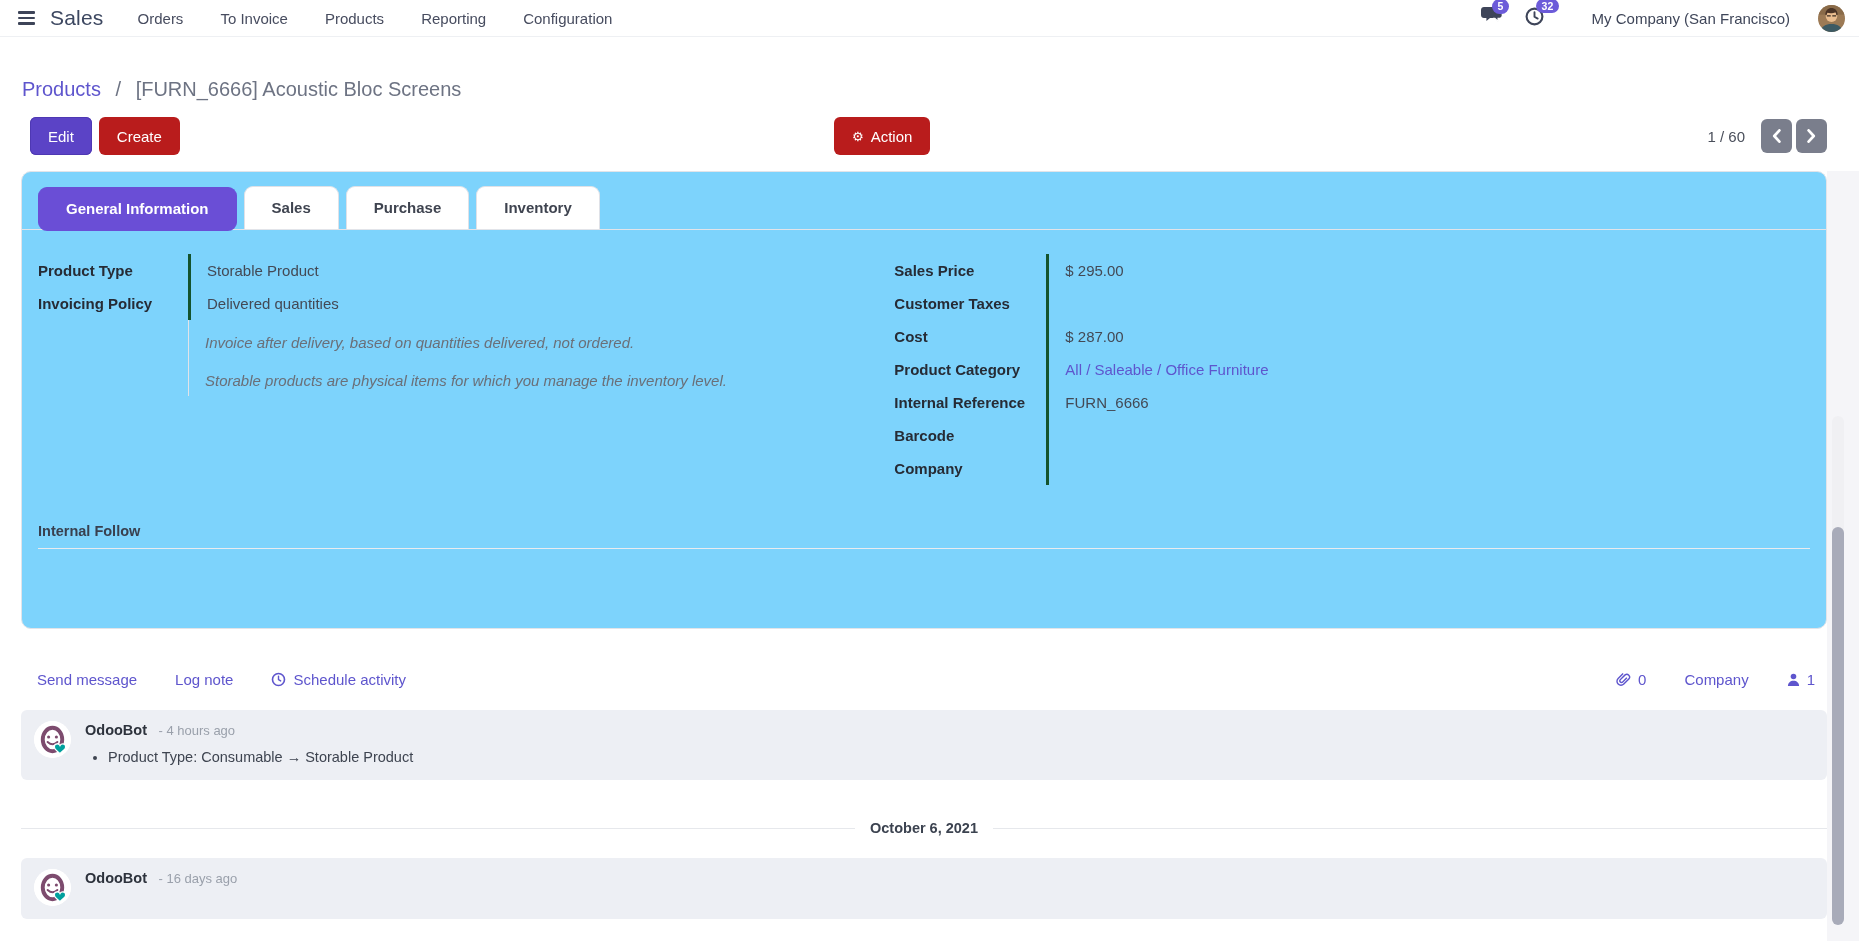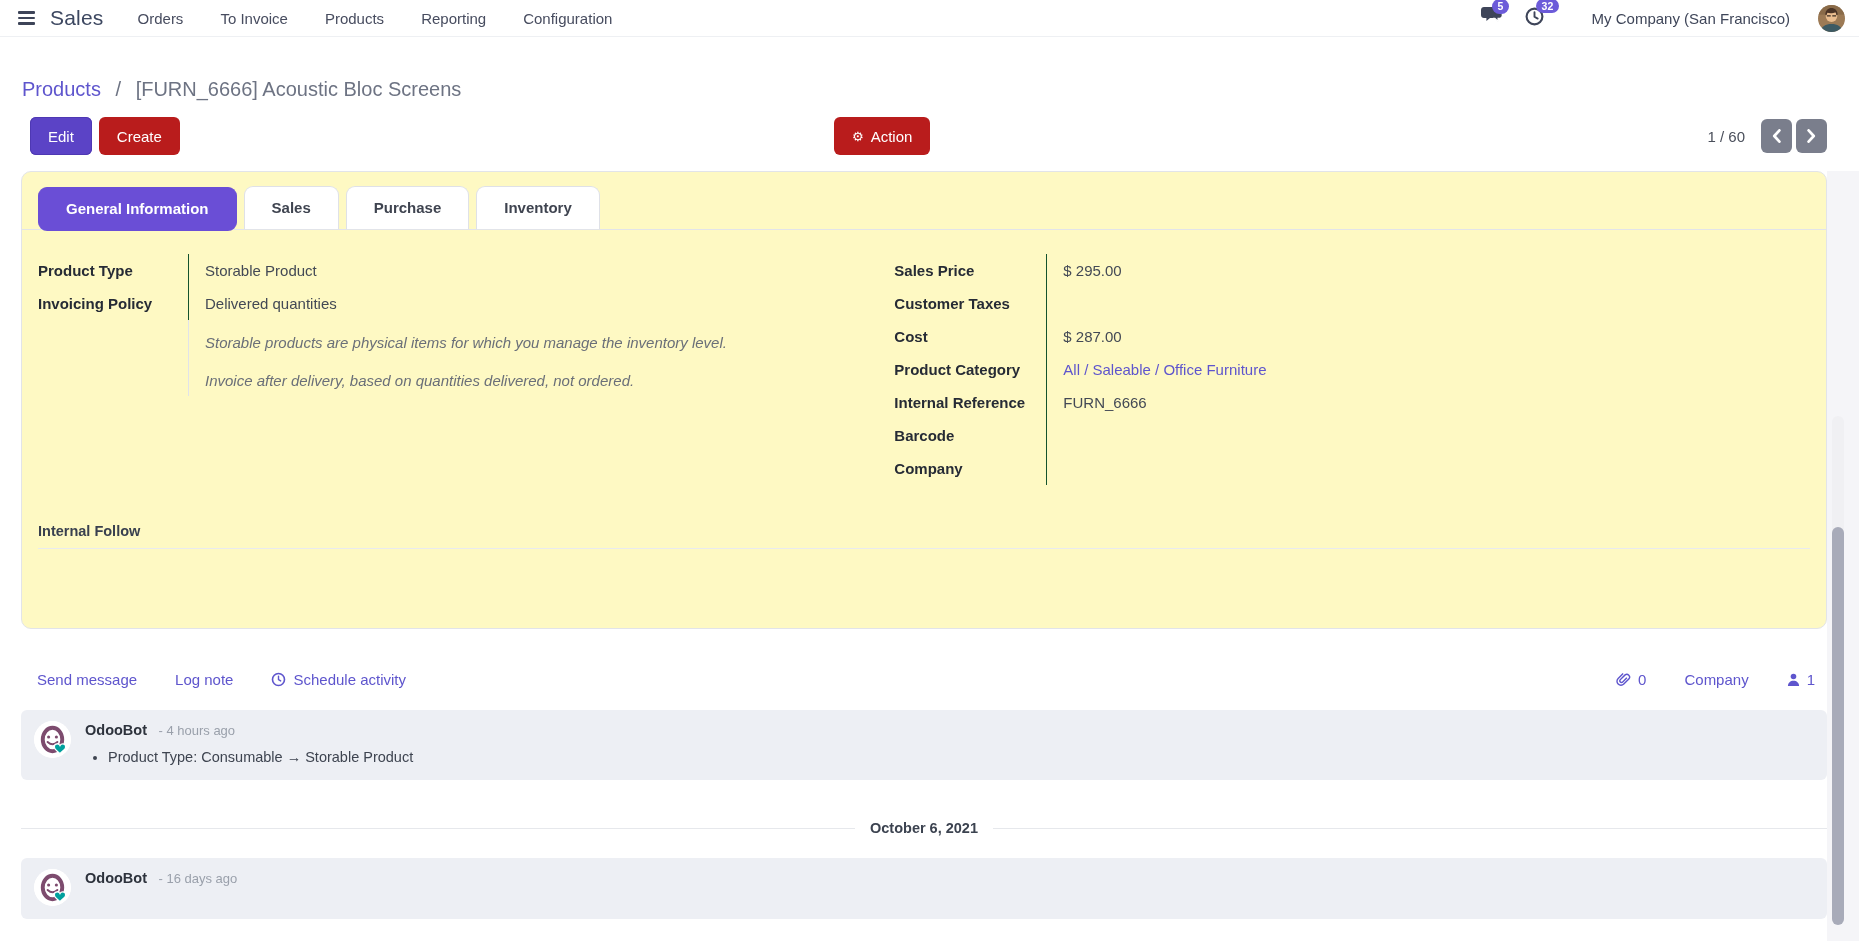--- a/index.html
+++ b/index.html
@@ -40,33 +40,33 @@
   .gear { font-family:"DejaVu Sans", sans-serif; font-size:13px; line-height:1; }
   .pager { margin-left:auto; display:flex; align-items:center; }
   .pager-text { font-size:15px; color:#4a4f5b; margin-right:16px; }
   .btn-pager { width:31px; height:34px; background:#7a7e8c; border:none; border-radius:6px;
                display:inline-flex; align-items:center; justify-content:center; cursor:pointer; }
   .btn-pager + .btn-pager { margin-left:4px; }
 
   
   .content { position:relative; }
   .right-strip { position:absolute; left:1827px; right:0; top:0; bottom:-760px; background:#f5f5f8; }
-  .sheet { position:relative; margin:16px 32px 0 21px; background:#fef9c3; border:1px solid #e2e4e9;
+  .sheet { position:relative; margin:16px 32px 0 21px; background:#7dd3fc; border:1px solid #e2e4e9;
            border-radius:10px; height:458px; }
   .tabs { display:flex; gap:7px; padding:14px 0 0 16px; border-bottom:1px solid #e2e4e9; align-items:flex-end; }
   .tab { padding:12px 27px 13px; font-size:15px; font-weight:600; color:#3f4450; background:#fff;
          border:1px solid #dfe1e7; border-bottom:none; border-radius:9px 9px 0 0; cursor:pointer; white-space:nowrap; }
   .tab.active { background:#6a4ed6; color:#fff; border-color:#6a4ed6; border-radius:9px; margin-bottom:-2px; padding-bottom:14px; }
 
   .form-area { display:flex; padding:24px 26px 0 16px; }
   .group { display:grid; align-content:start; }
   .group-left  { flex:0 0 48.6%; grid-template-columns:150px 1fr; padding-right:46px; }
   .group-right { flex:1; grid-template-columns:152px 1fr; }
   .g-label { font-size:15px; font-weight:700; color:#262b35; padding:7px 8px 7px 0; line-height:19px; }
-  .g-value { font-size:15px; color:#434955; padding:7px 0 7px 16px; border-left:1px solid #14532d; line-height:19px; min-height:33px; }
+  .g-value { font-size:15px; color:#434955; padding:7px 0 7px 16px; border-left:3px solid #14532d; line-height:19px; min-height:33px; }
   .g-help  { grid-column:2; font-size:15px; font-style:italic; color:#6a6f78; padding:13px 0 6px 16px;
              border-left:1px solid #e1e3e9; line-height:19px; }
   .g-value a { color:#5e55cd; text-decoration:none; cursor:pointer; }
 
   .notes { padding:38px 16px 0 16px; }
   .notes-label { font-size:14.5px; font-weight:700; color:#39404f; }
   .notes hr { border:none; border-top:1px solid #e9ebef; margin-top:9px; }
 
   
   .chatter { margin:42px 32px 0 21px; }
@@ -185,22 +185,22 @@
         <span class="tab">Purchase</span>
         <span class="tab">Inventory</span>
       </div>
 
       <div class="form-area">
         <div class="group group-left">
           <div class="g-label">Product Type</div>
           <div class="g-value">Storable Product</div>
           <div class="g-label">Invoicing Policy</div>
           <div class="g-value">Delivered quantities</div>
+          <div class="g-help">Invoice after delivery, based on quantities delivered, not ordered.</div>
           <div class="g-help">Storable products are physical items for which you manage the inventory level.</div>
-          <div class="g-help">Invoice after delivery, based on quantities delivered, not ordered.</div>
         </div>
 
         <div class="group group-right">
           <div class="g-label">Sales Price</div>
           <div class="g-value">$ 295.00</div>
           <div class="g-label">Customer Taxes</div>
           <div class="g-value"></div>
           <div class="g-label">Cost</div>
           <div class="g-value">$ 287.00</div>
           <div class="g-label">Product Category</div>

